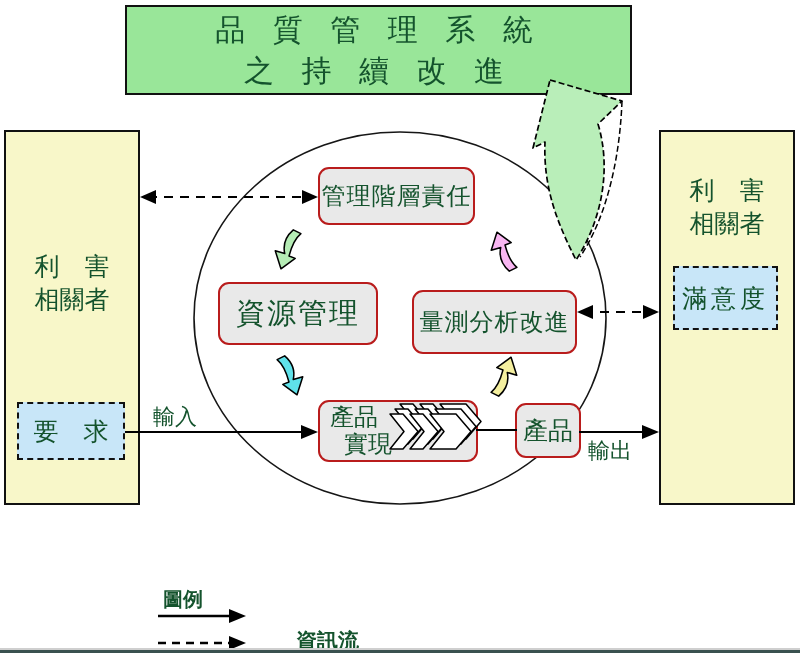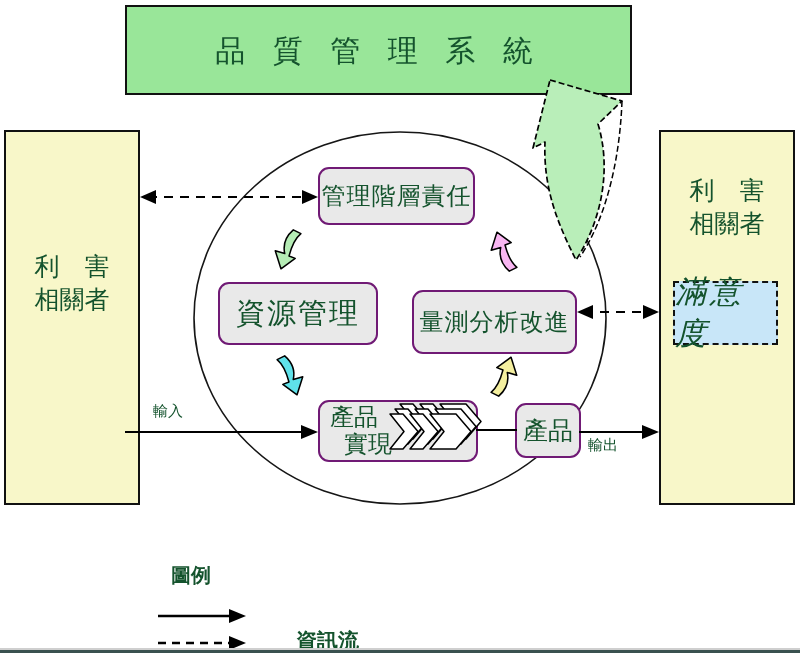--- a/index.html
+++ b/index.html
@@ -24,60 +24,64 @@
   .party-left{left:4px;}
   .party-right{left:659px;}
   .party-label{line-height:33px;}
   .party-left .party-label{margin-top:118px;}
   .party-right .party-label{margin-top:42px;}
   .dashed-box{
     background:#c8e6f8;border:2px dashed #111;z-index:3;
     display:flex;align-items:center;justify-content:center;
   }
   .req-box{left:17px;top:402px;width:104px;height:54px;font-size:25px;}
-  .sat-box{left:673px;top:281px;width:101px;height:60px;font-size:31px;letter-spacing:4px;font-style:italic;}
+  .sat-box{left:673px;top:266px;width:101px;height:60px;font-size:25px;letter-spacing:4px;}
   .proc-box{
-    background:#e9e9e9;border:2px solid #701a75;border-radius:11px;z-index:2;
+    background:#e9e9e9;border:2px solid #b91c1c;border-radius:11px;z-index:2;
     display:flex;align-items:center;justify-content:center;text-align:center;
   }
   .mgmt-box{left:318px;top:167px;width:153px;height:54px;font-size:24px;letter-spacing:1px;}
   .res-box{left:218px;top:282px;width:156px;height:59px;font-size:29px;letter-spacing:2px;}
   .meas-box{left:412px;top:281px;width:161px;height:60px;font-size:24px;letter-spacing:1px;margin-top:9px;}
   .real-box{left:318px;top:400px;width:156px;height:58px;justify-content:flex-start;}
   .real-text{margin-left:10px;font-size:24px;line-height:27px;text-align:left;}
   .real-line2{margin-left:14px;text-align:right;}
   .prod-box{left:515px;top:403px;width:62px;height:51px;font-size:25px;}
-  .flow-label{font-size:15px;z-index:3;text-align:center;}
+  .flow-label{font-size:22px;z-index:3;text-align:center;}
   .input-label{left:153px;top:402px;}
   .output-label{left:588px;top:401px;margin-top:35px;}
-  .legend-title{left:163px;top:562px;font-size:20px;font-weight:bold;z-index:2;margin-left:8px;}
+  .legend-title{left:163px;top:586px;font-size:20px;font-weight:bold;z-index:2;}
   .legend-label{font-size:21px;font-weight:bold;z-index:2;}
   .legend-label-1{left:296px;top:600px;}
   .legend-label-2{left:296px;top:627px;text-align:right;}
   .bottom-line-light{left:0;top:648px;width:800px;height:2px;background:#cfcfcf;z-index:4;}
   .bottom-line-dark{left:0;top:650px;width:800px;height:3px;background:#39514f;z-index:4;}
 </style>
 </head>
 <body>
 
 <div id="stage">
 
   <svg class="layer" width="800" height="654" style="z-index:1">
     <ellipse cx="400" cy="318" rx="206" ry="186" fill="#ffffff" stroke="#161616" stroke-width="1.6"></ellipse>
   </svg>
 
   <div class="abs title-box">
     <div>品 質 管 理 系 統</div>
+    <div>之 持 續 改 進</div>
   </div>
 
   <div class="abs party-box party-left">
     <div class="party-label">
       <div>利　害</div>
       <div>相關者</div>
     </div>
+  </div>
+  <div class="abs dashed-box req-box">
+    <span>要　求</span>
   </div>
 
   <div class="abs party-box party-right">
     <div class="party-label">
       <div>利　害</div>
       <div>相關者</div>
     </div>
   </div>
   <div class="abs dashed-box sat-box">
     <span>滿意度</span>

